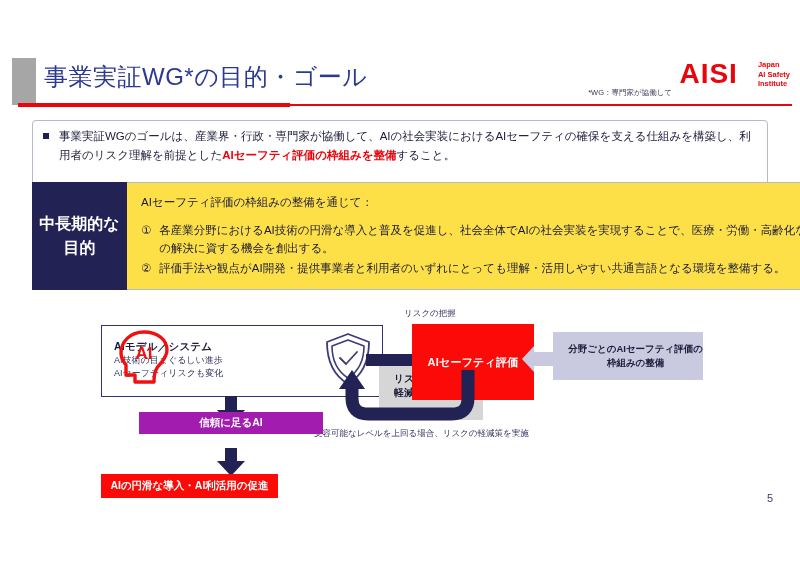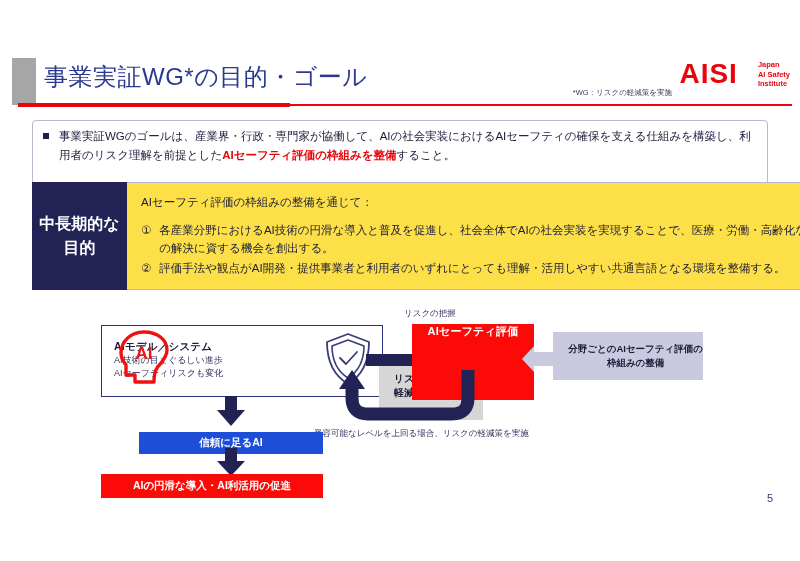--- a/index.html
+++ b/index.html
@@ -212,20 +212,21 @@
     white-space: nowrap;
   }
   #arrow-to-eval { position: absolute; left: 368px; top: 349px; width: 56px; height: 22px; }
 
   #eval-box {
     position: absolute;
     left: 412px; top: 24px;
     width: 122px; height: 76px;
     background: #fc0a08;
     display: flex;
+    align-items: center;
     justify-content: center;
   }
   #eval-box-label {
     color: #ffffff;
     font-size: 11px;
     font-weight: 700;
     letter-spacing: .2px;
   }
 
   #framework-box {
@@ -251,31 +252,31 @@
     position: absolute;
     left: 314px; top: 128px;
     font-size: 8.5px;
     color: #33335e;
     white-space: nowrap;
   }
 
   #arrow-down-1 { position: absolute; left: 216px; top: 396px; width: 30px; height: 30px; }
   #trust-box {
     position: absolute;
-    left: 139px; top: 132px;
+    left: 139px; top: 112px;
     width: 184px; height: 22px;
-    background: #1d4ed8;
+    background: #a21caf;
     display: flex; align-items: center; justify-content: center;
   }
   #trust-box-label { color:#fff; font-size: 10.5px; font-weight: 700; }
   #arrow-down-2 { position: absolute; left: 216px; top: 448px; width: 30px; height: 28px; }
   #promotion-box {
     position: absolute;
     left: 101px; top: 174px;
-    width: 222px; height: 24px;
+    width: 177px; height: 24px;
     background: #fc0a08;
     display: flex; align-items: center; justify-content: center;
   }
   #promotion-box-label { color:#fff; font-size: 10.5px; font-weight: 700; }
 
   #page-number {
     position: absolute;
     right: 27px; bottom: 57px;
     font-size: 11px;
     color: #3a3a6a;
@@ -284,21 +285,21 @@
 </head>
 <body>
 
 <div id="title-bar">
   <div id="title-accent-block"></div>
   <div id="title-text">事業実証WG*の目的・ゴール</div>
   <div id="title-rule-red"></div>
   <div id="title-rule-red-thin"></div>
 </div>
 
-<div id="wg-footnote">*WG：リスクの軽減策を実施</div>
+<div id="wg-footnote">*WG：専門家が協働して</div>
 
 <div id="aisi-logo">
   <div id="aisi-logo-mark">AISI</div>
   <div id="aisi-logo-sub">
     <div>Japan</div>
     <div>AI Safety</div>
     <div>Institute</div>
   </div>
 </div>
 

